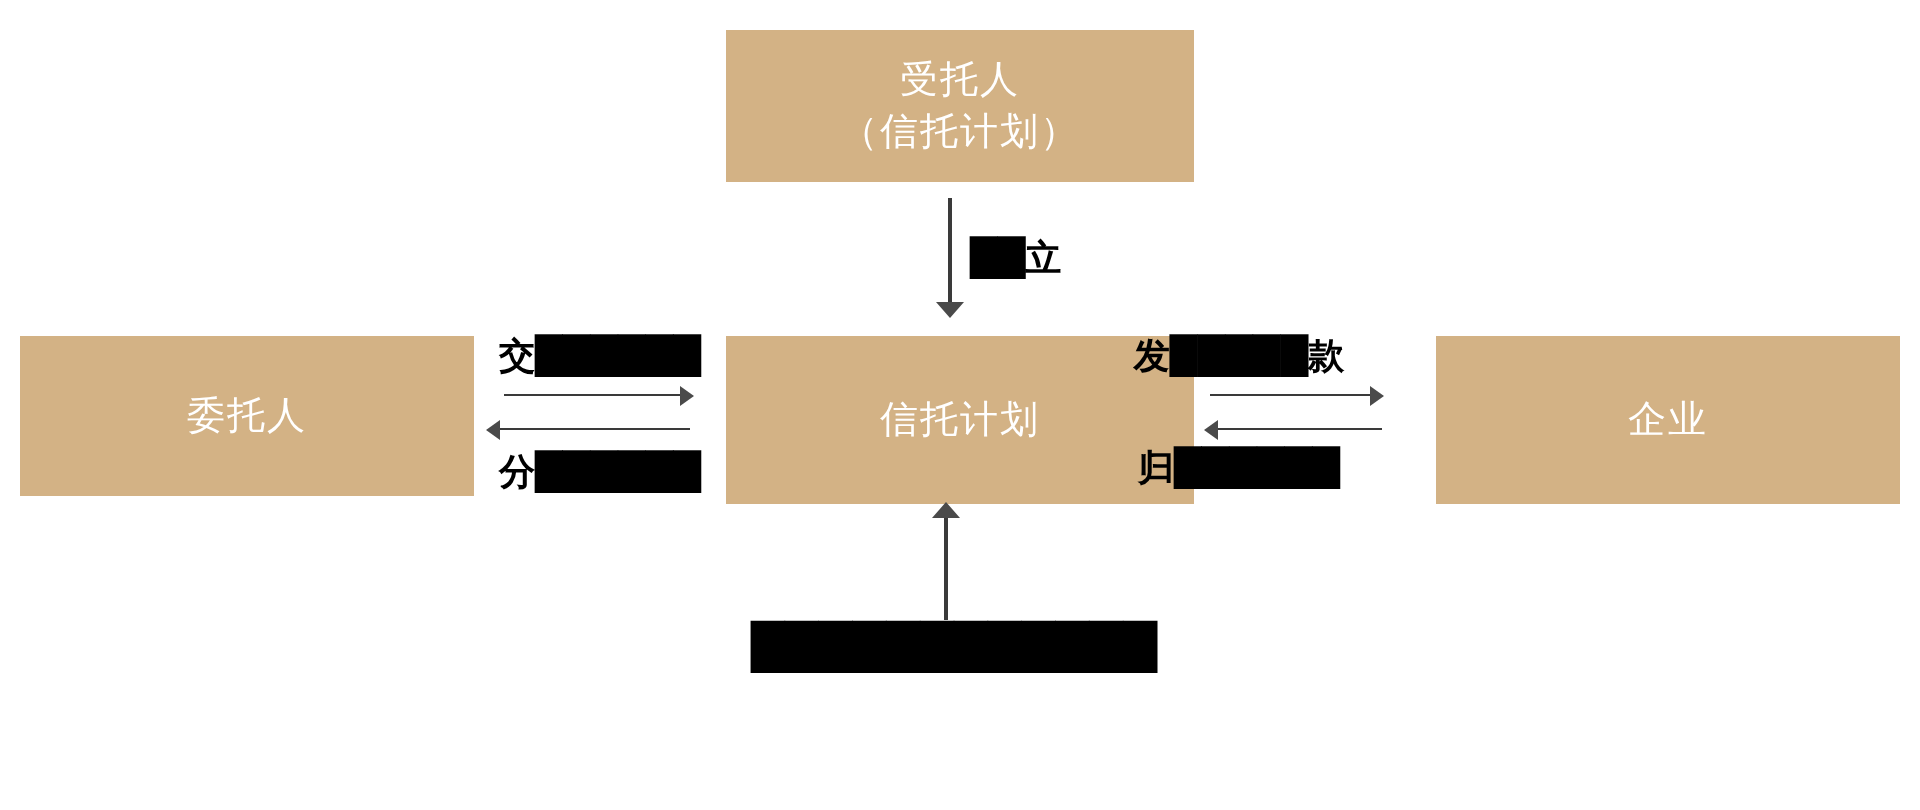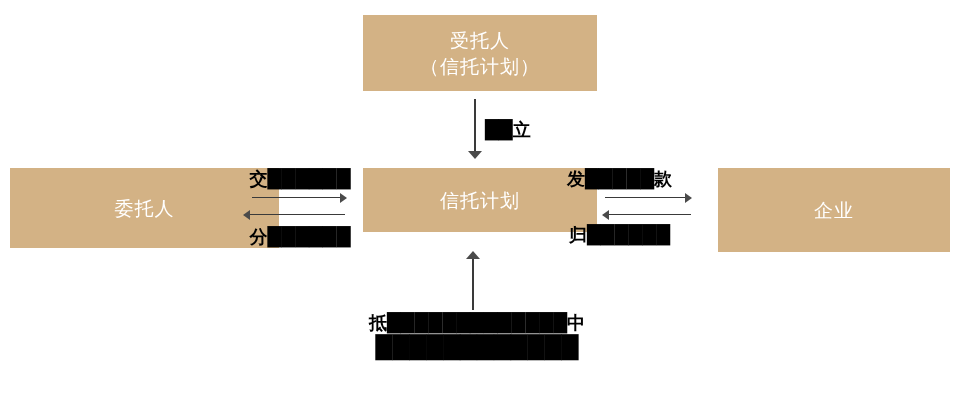--- a/index.html
+++ b/index.html
@@ -13,22 +13,22 @@
   .canvas{
     position:relative;width:960px;height:405px;background:#ffffff;overflow:hidden;
     font-family:"DejaVu Sans","Liberation Sans",sans-serif;
   }
   .node{
     position:absolute;background:var(--box-fill);color:var(--box-text);
     display:flex;flex-direction:column;align-items:center;justify-content:center;
     font-size:19px;line-height:26px;letter-spacing:1px;text-align:center;
   }
   .box-trustee{left:363px;top:15px;width:234px;height:76px;}
-  .box-principal{left:10px;top:168px;width:269px;height:80px;}
-  .box-trust-plan{left:363px;top:168px;width:234px;height:64px;}
+  .box-principal{left:10px;top:168px;width:227px;height:80px;}
+  .box-trust-plan{left:363px;top:168px;width:234px;height:84px;}
   .box-enterprise{left:718px;top:168px;width:232px;height:84px;}
 
   .vline{position:absolute;width:2px;background:var(--arrow-line);}
   .hline{position:absolute;height:1px;background:var(--arrow-line);}
   .tri{position:absolute;width:0;height:0;}
   .tri-down{border-left:7px solid transparent;border-right:7px solid transparent;border-top:8px solid var(--arrowhead);}
   .tri-up{border-left:7px solid transparent;border-right:7px solid transparent;border-bottom:8px solid var(--arrowhead);}
   .tri-right{border-top:5px solid transparent;border-bottom:5px solid transparent;border-left:7px solid var(--arrowhead);}
   .tri-left{border-top:5px solid transparent;border-bottom:5px solid transparent;border-right:7px solid var(--arrowhead);}
 
@@ -86,17 +86,16 @@
   <div class="hline" style="left:605px;top:197px;width:81px;"></div>
   <div class="tri tri-right" style="left:685px;top:193px;"></div>
   <div class="tri tri-left" style="left:602px;top:210px;"></div>
   <div class="hline" style="left:609px;top:214px;width:82px;"></div>
   <div class="lbl lbl-center gap-right row-bottom-r">归██████</div>
 
   <div class="tri tri-up" style="left:466px;top:251px;"></div>
   <div class="vline" style="left:472px;top:259px;height:51px;"></div>
 
   <div class="bottom-text">
-    <div class="bottom-line1">抵█████████████中</div>
     <div class="bottom-line2">████████████</div>
   </div>
 
 </div>
 
 </body></html>

